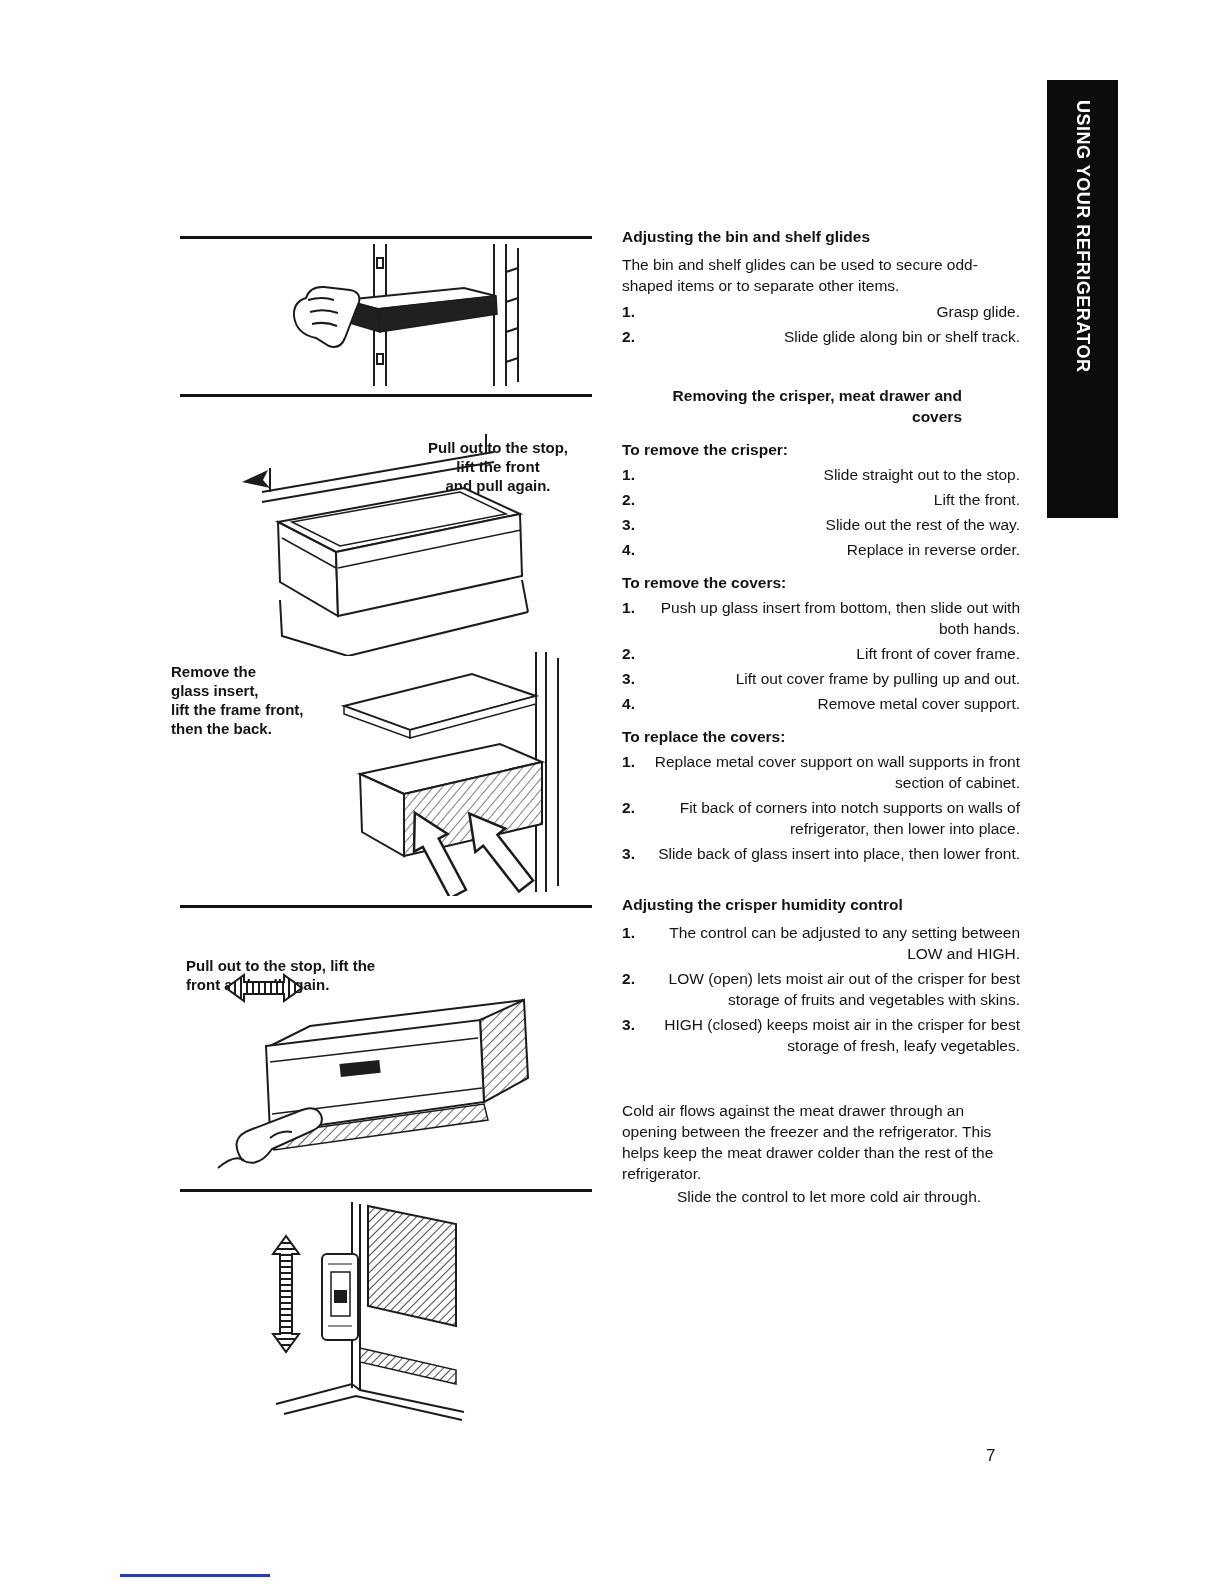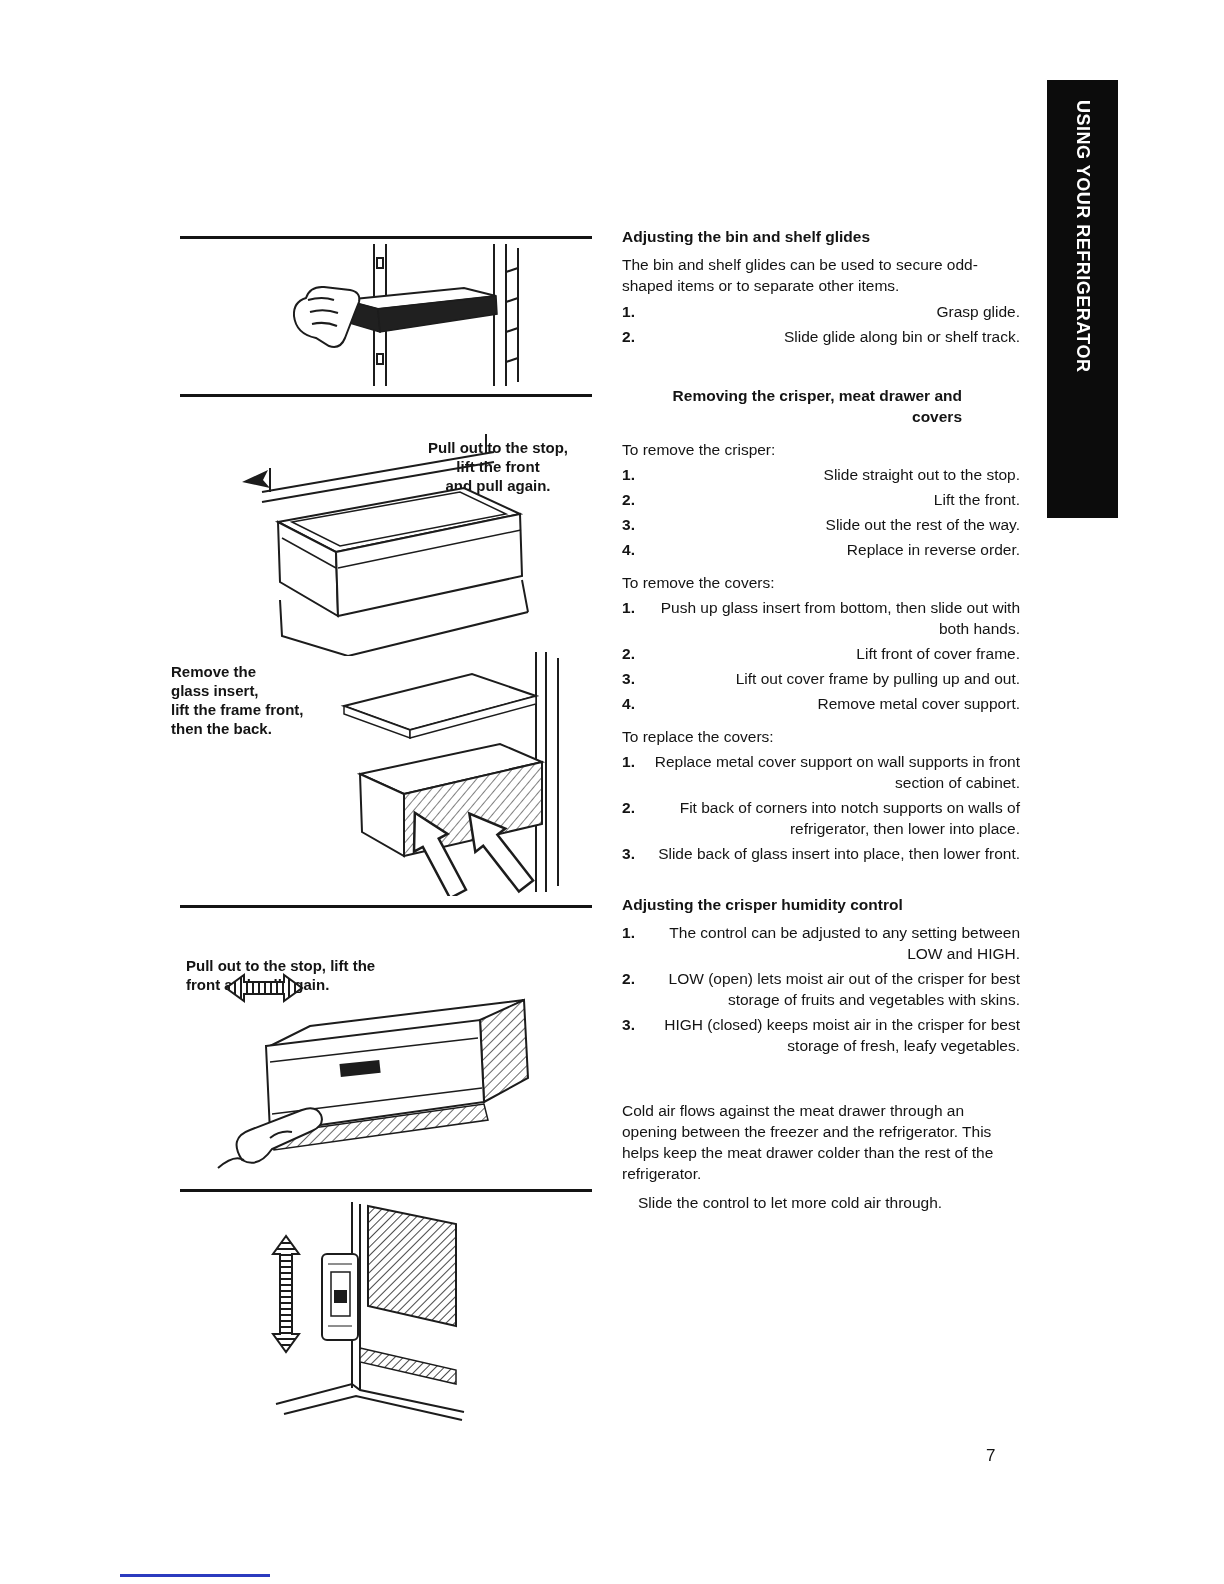--- a/index.html
+++ b/index.html
@@ -16,25 +16,25 @@
   .fig { position:absolute; }
   
   .right-col { position:absolute; left:622px; top:226px; width:398px; font-size:15.5px; line-height:21px; }
   .sec-title { font-size:15.5px; font-weight:bold; line-height:21px; margin-bottom:7px; }
   .sec-title.narrow { max-width:340px;text-align:right; }
   .intro { margin-bottom:5px; }
   ol.steps { list-style:none; counter-reset:step; margin-top:4px;text-align:right; }
   ol.steps li { counter-increment:step; position:relative; padding-left:26px; margin-bottom:4px; }
   ol.steps li::before { content:counter(step) "."; position:absolute; left:0; font-weight:bold; }
   .subsec { margin-top:12px; }
-  .sub-heading { font-weight:normal; margin-bottom:4px; }
+  .sub-heading { font-weight:bold; margin-bottom:4px; }
   .section-removing { margin-top:38px; }
   .section-humidity { margin-top:30px; }
   .section-meat { margin-top:44px; }
-  .para-indent { text-indent:16px; margin-top:8px; }
+  .para-indent { text-indent:16px; margin-top:2px;text-align:center; }
   
   .chapter-tab { position:absolute; left:1047px; top:80px; width:71px; height:438px; background:#0c0c0c; }
   .chapter-tab .vtext {
     position:absolute; top:20px; left:50%; transform:translateX(-50%);
     writing-mode:vertical-rl; color:#ffffff; font-weight:bold; font-size:18px;
     letter-spacing:0.5px; white-space:nowrap;
   }
   .page-number { position:absolute; left:986px; top:1446px; font-size:17px; }
   .scan-line { position:absolute; left:120px; top:1574px; width:150px; height:3px; background:#2b3bbf; }
   svg { display:block; }

